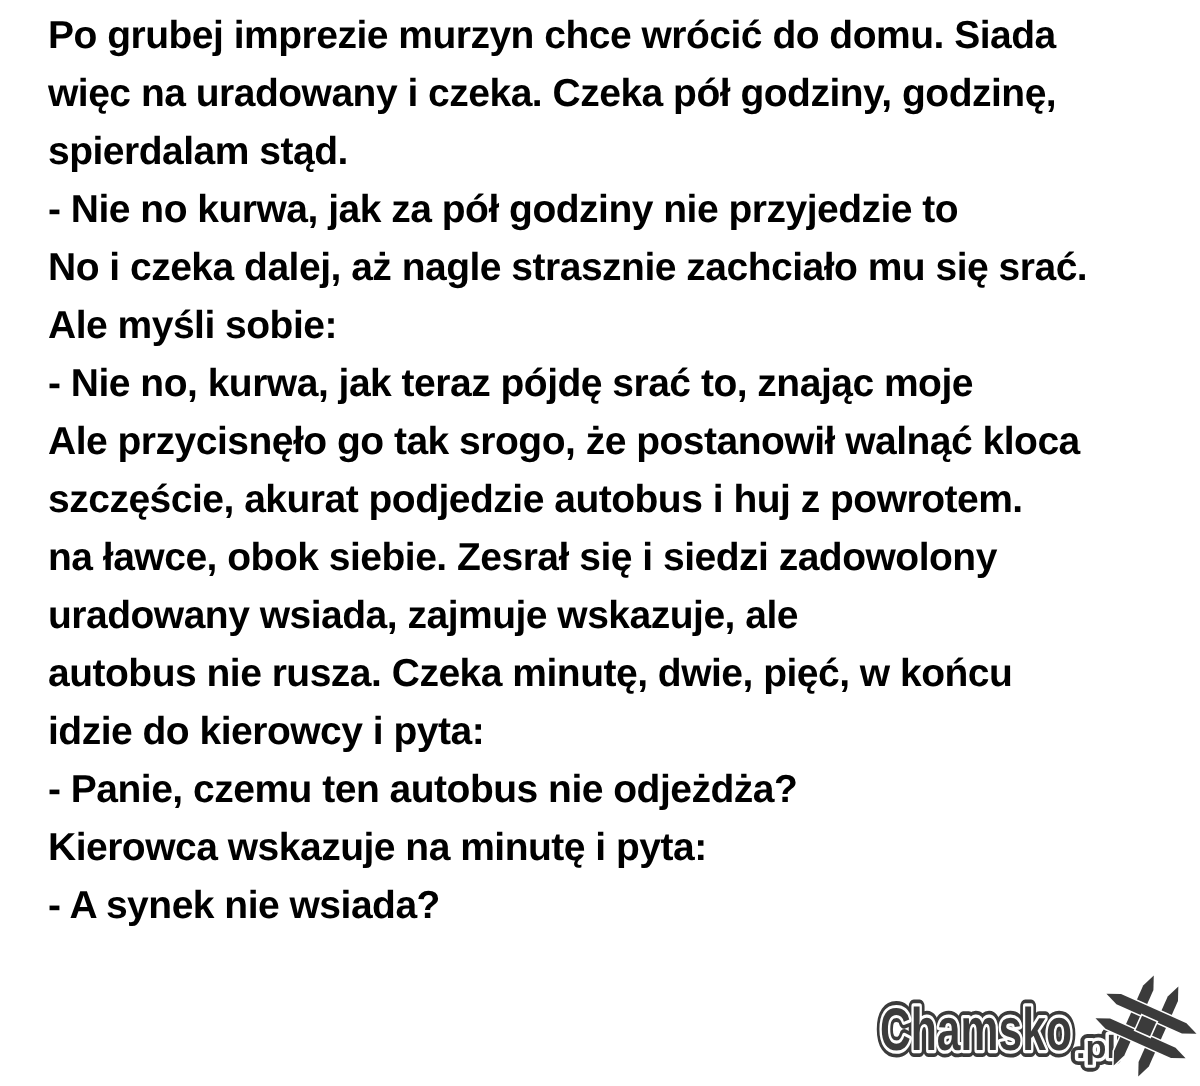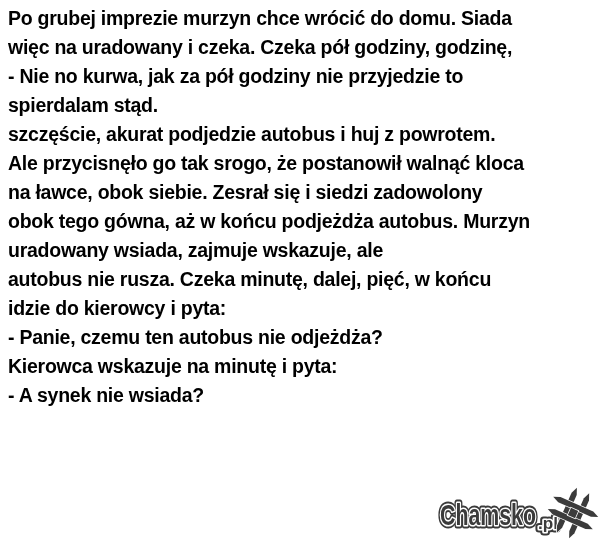--- a/index.html
+++ b/index.html
@@ -21,20 +21,21 @@
     right: 0;
   }
   .joke-line {
     font-weight: bold;
     font-size: 19.5px;
     line-height: 29px;
     height: 29px;
     color: #000000;
     letter-spacing: -0.25px;
     white-space: nowrap;
+    margin-left: 16px;
   }
   .watermark {
     position: absolute;
     right: 0;
     bottom: 0;
     width: 170px;
     height: 70px;
   }
   .wm-txt {
     font-family: "Liberation Sans", "DejaVu Sans", sans-serif;
@@ -61,28 +62,30 @@
     stroke-width: 1.4;
     paint-order: stroke fill;
   }
 </style>
 </head>
 <body>
 
 <div class="joke-text">
   <div class="joke-line">Po grubej imprezie murzyn chce wrócić do domu. Siada</div>
   <div class="joke-line">więc na uradowany i czeka. Czeka pół godziny, godzinę,</div>
+  <div class="joke-line">spierdalam stąd.</div>
   <div class="joke-line">- Nie no kurwa, jak za pół godziny nie przyjedzie to</div>
-  <div class="joke-line">spierdalam stąd.</div>
+  <div class="joke-line">No i czeka dalej, aż nagle strasznie zachciało mu się srać.</div>
+  <div class="joke-line">Ale myśli sobie:</div>
+  <div class="joke-line">- Nie no, kurwa, jak teraz pójdę srać to, znając moje</div>
+  <div class="joke-line">Ale przycisnęło go tak srogo, że postanowił walnąć kloca</div>
   <div class="joke-line">szczęście, akurat podjedzie autobus i huj z powrotem.</div>
-  <div class="joke-line">Ale przycisnęło go tak srogo, że postanowił walnąć kloca</div>
   <div class="joke-line">na ławce, obok siebie. Zesrał się i siedzi zadowolony</div>
-  <div class="joke-line">obok tego gówna, aż w końcu podjeżdża autobus. Murzyn</div>
   <div class="joke-line">uradowany wsiada, zajmuje wskazuje, ale</div>
-  <div class="joke-line">autobus nie rusza. Czeka minutę, dalej, pięć, w końcu</div>
+  <div class="joke-line">autobus nie rusza. Czeka minutę, dwie, pięć, w końcu</div>
   <div class="joke-line">idzie do kierowcy i pyta:</div>
   <div class="joke-line">- Panie, czemu ten autobus nie odjeżdża?</div>
   <div class="joke-line">Kierowca wskazuje na minutę i pyta:</div>
   <div class="joke-line">- A synek nie wsiada?</div>
 </div>
 
 <svg class="watermark" viewBox="0 0 170 70" width="170" height="70">
   <g>
     <text class="wm-txt wm-brand wm-outer" x="10" y="52" textLength="96" lengthAdjust="spacingAndGlyphs">Chamsko</text>
     <text class="wm-txt wm-brand wm-white" x="10" y="52" textLength="96" lengthAdjust="spacingAndGlyphs">Chamsko</text>

